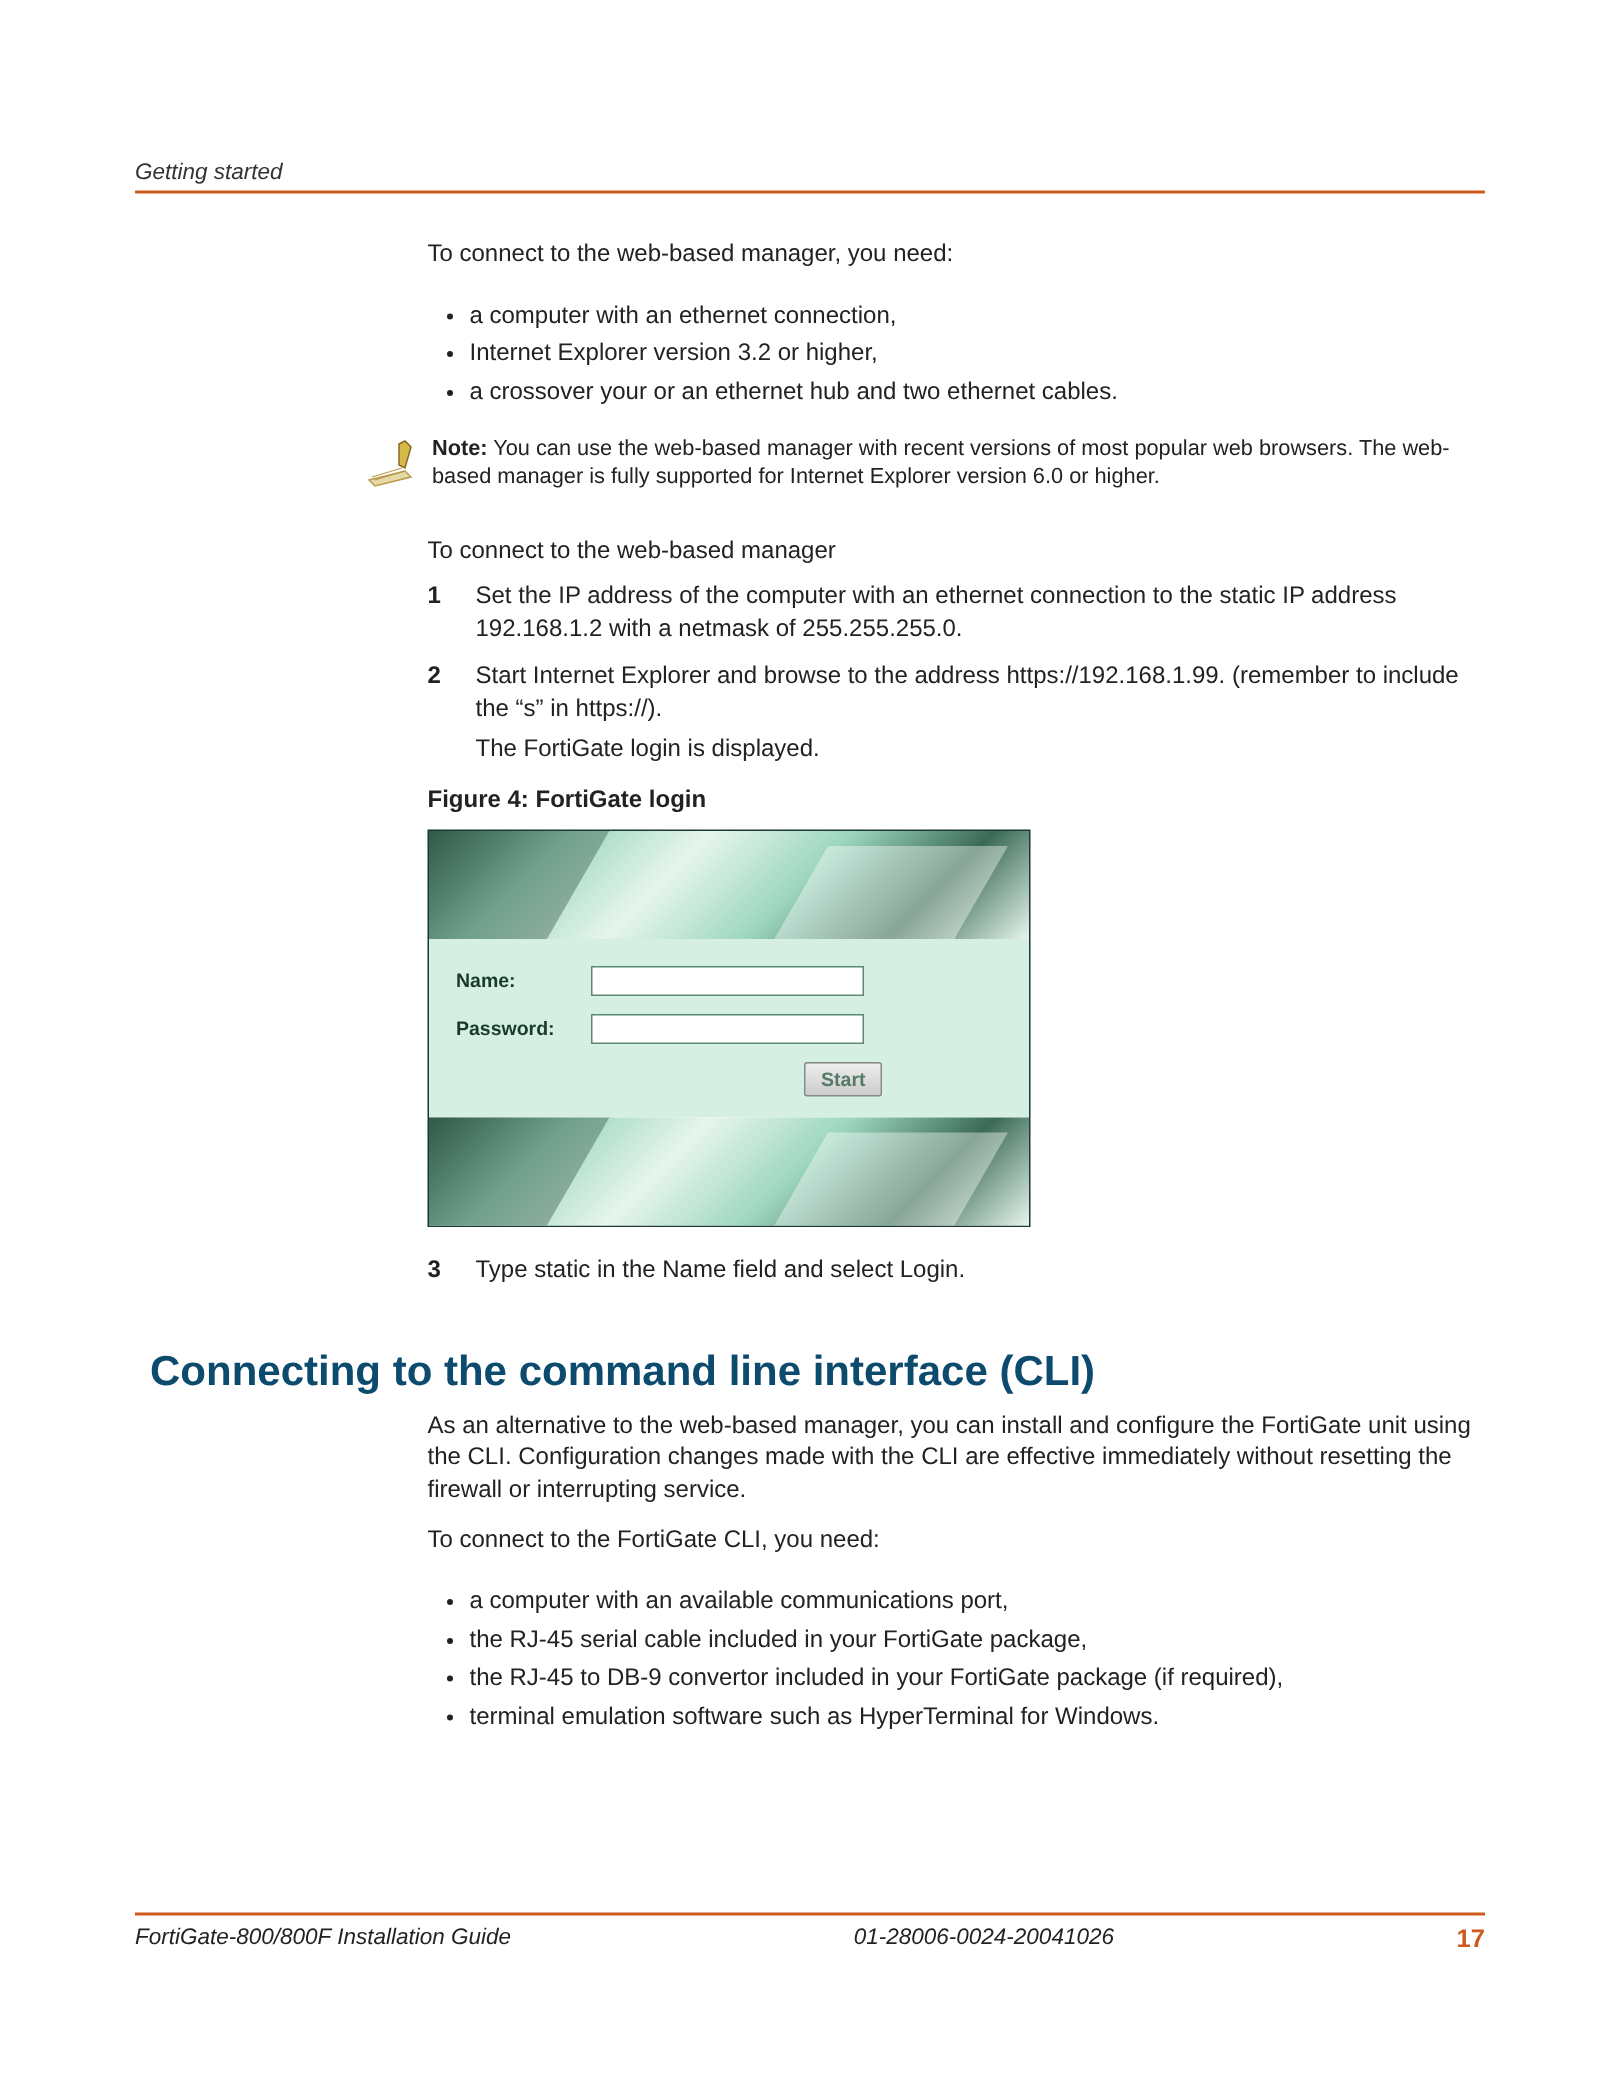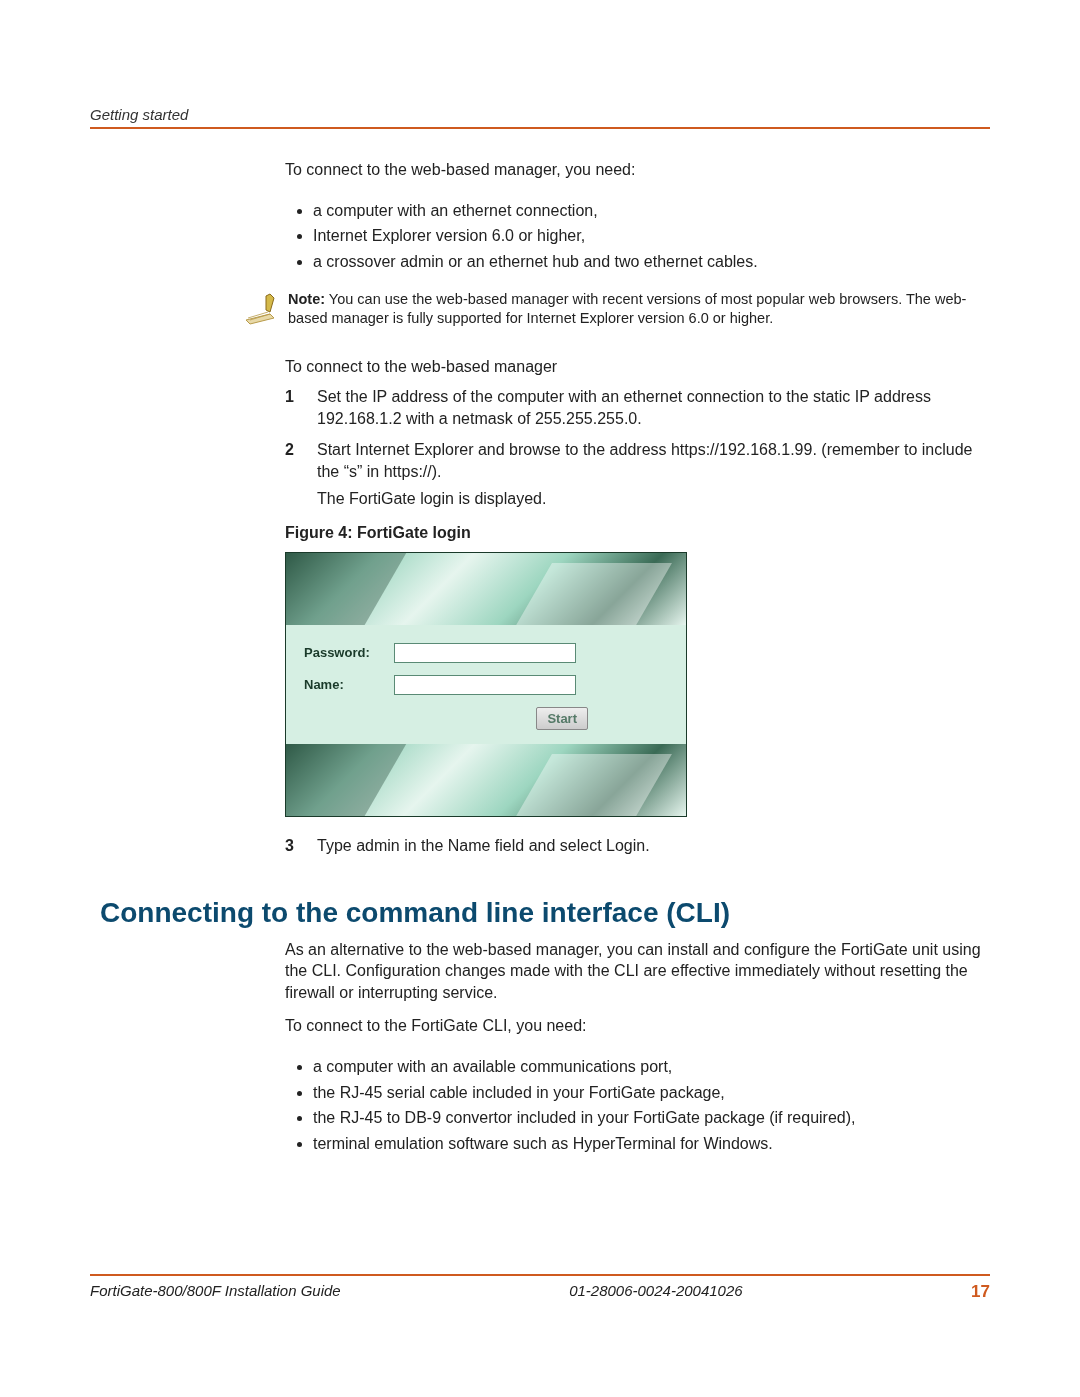--- a/index.html
+++ b/index.html
@@ -170,22 +170,22 @@
 <body>
 
 <div class="page">
   <div class="header-label">Getting started</div>
   <div class="top-rule"></div>
 
   <div class="indent-block">
     <div class="intro-line">To connect to the web-based manager, you need:</div>
     <ul class="bullets">
       <li>a computer with an ethernet connection,</li>
-      <li>Internet Explorer version 6.0 or higher,</li>
-      <li>a crossover admin or an ethernet hub and two ethernet cables.</li>
+      <li>Internet Explorer version 3.2 or higher,</li>
+      <li>a crossover your or an ethernet hub and two ethernet cables.</li>
     </ul>
   </div>
 
   <div class="note-row">
     <div class="note-icon">
       <svg viewBox="0 0 40 40" width="40" height="40">
         <path d="M6 30 L30 24 L34 28 L10 34 Z" fill="#e8d9a8" stroke="#b89b4a" stroke-width="1"></path>
         <path d="M8 28 L28 22" stroke="#b89b4a" stroke-width="0.8"></path>
         <path d="M10 30 L30 24" stroke="#b89b4a" stroke-width="0.8"></path>
         <path d="M26 6 L30 4 L34 8 L30 22 L26 20 Z" fill="#d4b94a" stroke="#8a6a1a" stroke-width="1"></path>
@@ -211,37 +211,37 @@
         <div class="cont">The FortiGate login is displayed.</div>
       </div>
     </div>
 
     <div class="fig-caption">Figure 4:   FortiGate login</div>
 
     <div class="login-box">
       <div class="geo-band"></div>
       <div class="login-form-area">
         <div class="login-field-row">
-          <div class="login-label">Password:</div>
+          <div class="login-label">Name:</div>
           <div class="login-input"></div>
         </div>
         <div class="login-field-row">
-          <div class="login-label">Name:</div>
+          <div class="login-label">Password:</div>
           <div class="login-input"></div>
         </div>
         <div class="login-btn-row">
           <span class="login-btn">Start</span>
         </div>
       </div>
       <div class="geo-band"></div>
     </div>
 
     <div class="step-row">
       <div class="step-num">3</div>
-      <div class="step-body">Type admin in the Name field and select Login.</div>
+      <div class="step-body">Type static in the Name field and select Login.</div>
     </div>
   </div>
 
   <h2 class="section-title">Connecting to the command line interface (CLI)</h2>
 
   <div class="indent-block">
     <div class="para">As an alternative to the web-based manager, you can install and configure the FortiGate unit using the CLI. Configuration changes made with the CLI are effective immediately without resetting the firewall or interrupting service.</div>
     <div class="para">To connect to the FortiGate CLI, you need:</div>
     <ul class="bullets">
       <li>a computer with an available communications port,</li>

